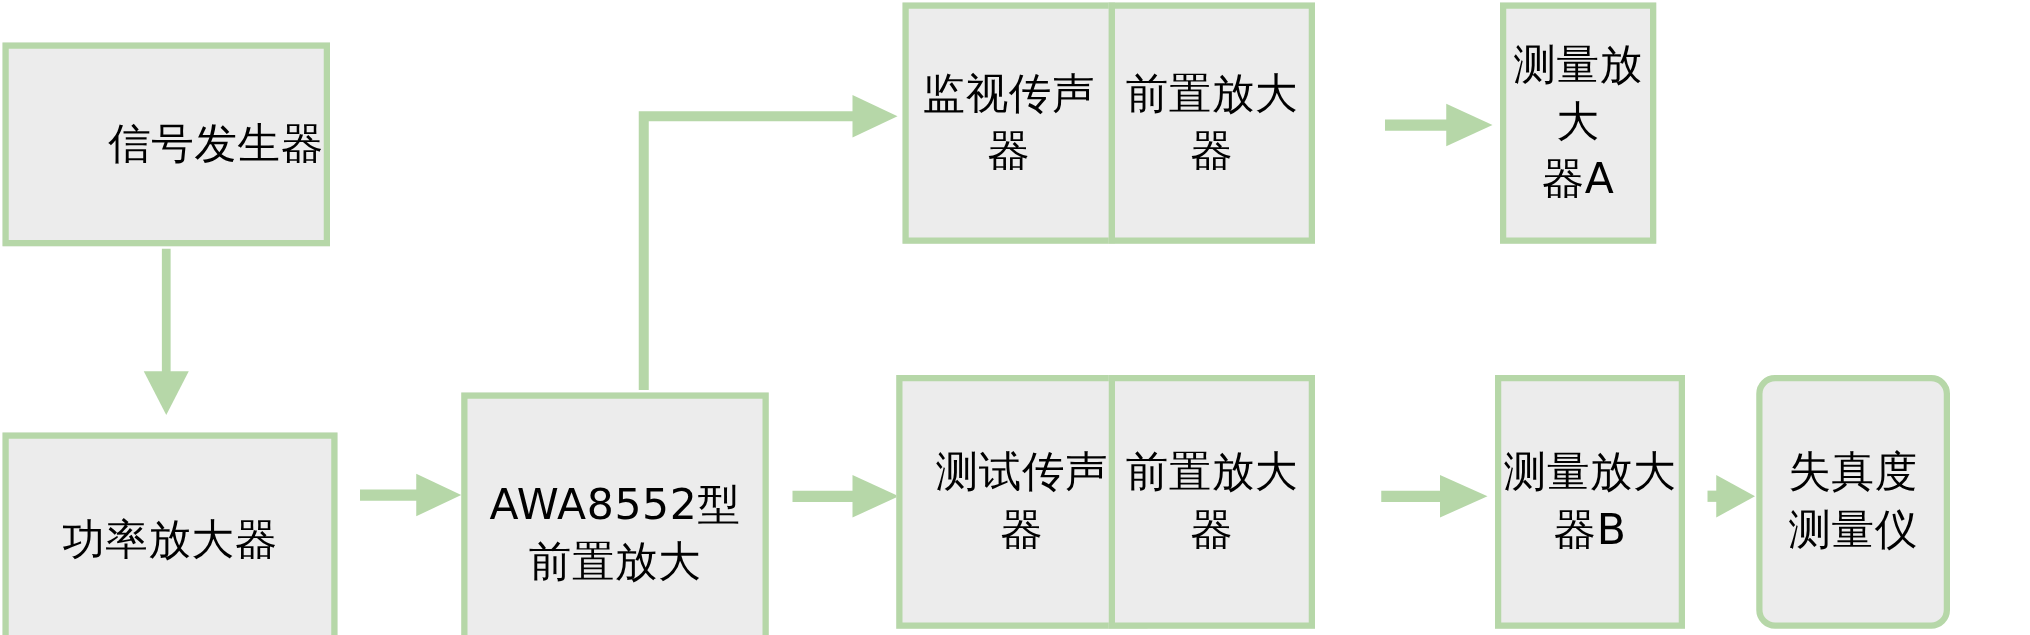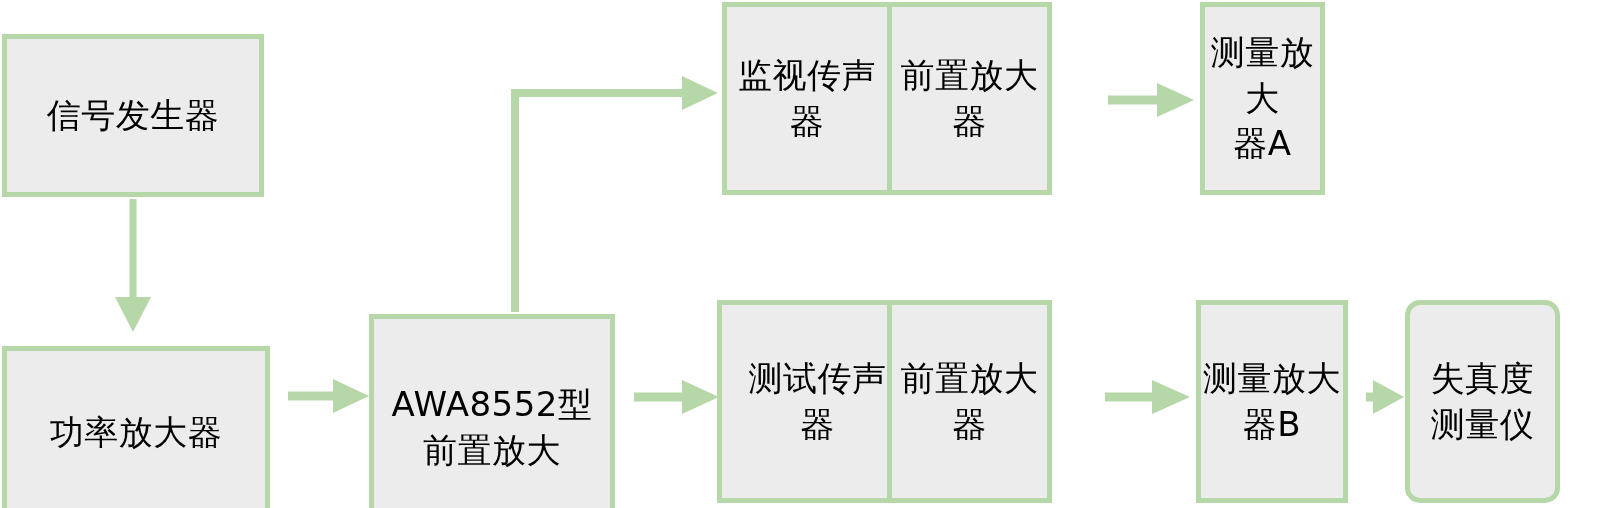--- a/index.html
+++ b/index.html
@@ -81,21 +81,21 @@
       <line x1="1105" y1="397" x2="1155" y2="397" stroke="#b6d7a8" stroke-width="9"></line>
       <polygon points="1152,380 1190,397 1152,414" fill="#b6d7a8"></polygon>
     </g>
 
     <g>
       <line x1="1366" y1="397" x2="1378" y2="397" stroke="#b6d7a8" stroke-width="9"></line>
       <polygon points="1373,380 1404,397 1373,414" fill="#b6d7a8"></polygon>
     </g>
   </svg>
 
-  <div class="node" style="left: 2px; top: 34px; width: 262px; height: 163px; background: rgb(236, 236, 236); border-color: rgb(182, 215, 168); color: rgb(0, 0, 0);">
+  <div class="node" style="left: 2px; top: 34px; width: 262px; height: 163px; background: rgb(236, 236, 236); border-color: rgb(182, 215, 168); color: rgb(0, 0, 0); align-items: flex-end;">
     <span class="line">信号发生器</span>
   </div>
 
   <div class="node" style="left: 2px; top: 346px; width: 268px; height: 173px; background: rgb(236, 236, 236); border-color: rgb(182, 215, 168); color: rgb(0, 0, 0);">
     <span class="line">功率放大器</span>
   </div>
 
   <div class="node" style="left: 369px; top: 314px; width: 246px; height: 228px; background: rgb(236, 236, 236); border-color: rgb(182, 215, 168); color: rgb(0, 0, 0);">
     <span class="line">AWA8552型</span>
     <span class="line">前置放大</span>

